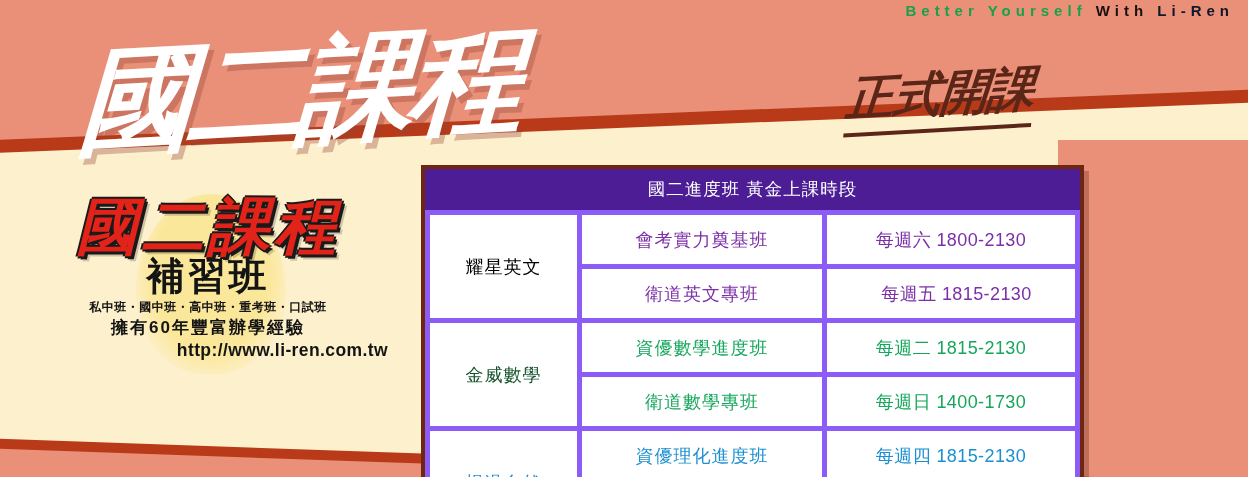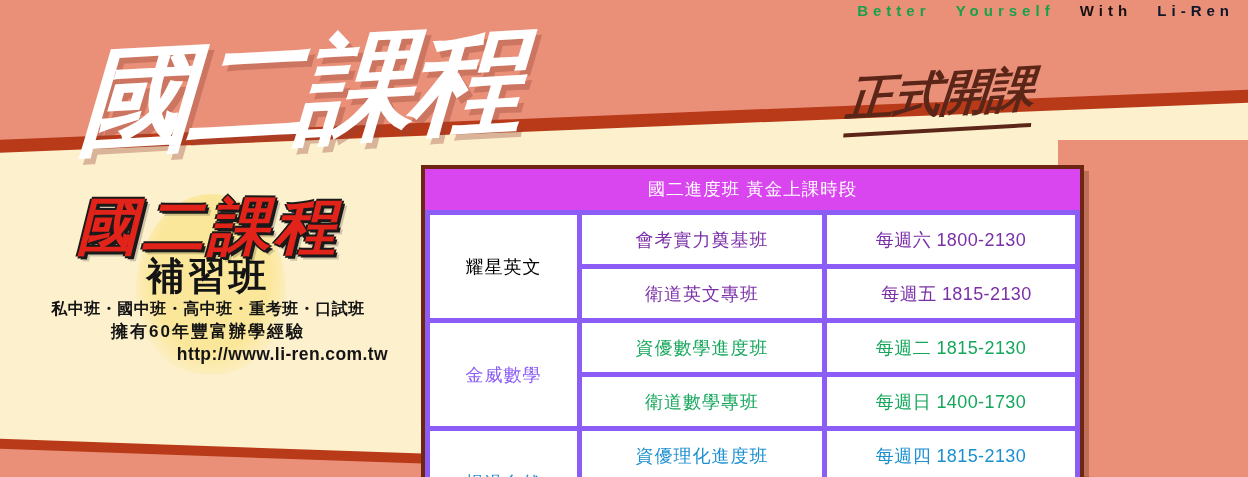--- a/index.html
+++ b/index.html
@@ -35,21 +35,21 @@
   
   #tagline{
     position:absolute;top:2px;right:14px;
     font-size:15px;font-weight:bold;letter-spacing:5px;
     white-space:nowrap;z-index:6;
   }
   #tagline .w-better{color:#17a24a;}
   #tagline .w-yourself{color:#17a24a;}
   #tagline .w-with{color:#16110e;}
   #tagline .w-liren{color:#0f172a;}
-  #tagline span{margin-left:16px;}
+  #tagline span{}
   #tagline span:first-child{margin-left:0;}
 
   
   #main-title{
     position:absolute;left:78px;top:14px;z-index:5;
     font-family:"DejaVu Serif","Liberation Serif",serif;
     font-size:116px;font-weight:bold;font-style:italic;
     color:#ffffff;letter-spacing:-6px;white-space:nowrap;
     transform:rotate(-3.2deg) skewX(-6deg);
     text-shadow:5px 6px 0 rgba(150,70,55,.35);
@@ -79,40 +79,40 @@
     text-shadow:
       -2px 0 0 #1a1a1a, 2px 0 0 #1a1a1a, 0 -2px 0 #1a1a1a, 0 2px 0 #1a1a1a,
       3px 3px 0 #1a1a1a, 5px 5px 0 rgba(0,0,0,.18);
   }
   #logo-sub{
     font-family:"DejaVu Serif","Liberation Serif",serif;
     font-size:38px;font-weight:bold;color:#141414;letter-spacing:3px;
     line-height:1.05;margin-top:-2px;white-space:nowrap;
   }
   #logo-classes{
-    font-size:16px;font-weight:bold;color:#141414;letter-spacing:.5px;
+    font-size:12px;font-weight:bold;color:#141414;letter-spacing:.5px;
     margin-top:3px;white-space:nowrap;
   }
   #logo-exp{
     font-size:17px;font-weight:bold;color:#141414;letter-spacing:2px;
     margin-top:0;white-space:nowrap;
   }
   #logo-url{
     font-size:17.5px;font-weight:bold;color:#141414;letter-spacing:.4px;
     margin-top:1px;white-space:nowrap;text-align:right;
   }
 
   
   #schedule-wrap{
     position:absolute;left:421px;top:165px;width:655px;z-index:7;
     border:4px solid #6e2512;background:#ffffff;
     box-shadow:5px 6px 0 rgba(90,35,20,.30);
   }
   #schedule-header{
-    background:#d946ef;color:#ffffff;
+    background:#4c1d95;color:#ffffff;
     font-size:17.5px;letter-spacing:1px;
     text-align:center;padding:8px 0 9px 0;
   }
   table#schedule{border-collapse:collapse;width:100%;background:#fff;table-layout:fixed;}
   table#schedule td{
     border:5px solid #8b5cf6;
     text-align:center;vertical-align:middle;
     font-size:18px;height:49px;padding:0;
   }
   td.group-cell{width:147px;font-size:18.5px;letter-spacing:1px;}
@@ -156,21 +156,21 @@
           <tr>
             <td class="group-cell" rowspan="2" style="color: #000000;">耀星英文</td>
             <td class="course-cell" style="color: rgb(123, 47, 168);">會考實力奠基班</td>
             <td class="time-cell" style="color: rgb(123, 47, 168);">每週六 1800-2130</td>
           </tr>
           <tr>
             <td class="course-cell" style="color: rgb(123, 47, 168);">衛道英文專班</td>
             <td class="time-cell" style="color: rgb(123, 47, 168); padding-left: 11px;">每週五 1815-2130</td>
           </tr>
           <tr>
-            <td class="group-cell" rowspan="2" style="color: #8b5cf6; margin-top: 16px;">金威數學</td>
+            <td class="group-cell" rowspan="2" style="color: #14532d; margin-top: 16px;">金威數學</td>
             <td class="course-cell" style="color: rgb(22, 167, 92); margin-top: 21px;">資優數學進度班</td>
             <td class="time-cell" style="color: rgb(22, 167, 92);">每週二 1815-2130</td>
           </tr>
           <tr>
             <td class="course-cell" style="color: rgb(22, 167, 92);">衛道數學專班</td>
             <td class="time-cell" style="color: rgb(22, 167, 92);">每週日 1400-1730</td>
           </tr>
           <tr>
             <td class="group-cell" rowspan="2" style="color: rgb(27, 143, 208);">楊過自然</td>
             <td class="course-cell" style="color: rgb(27, 143, 208);">資優理化進度班</td>

